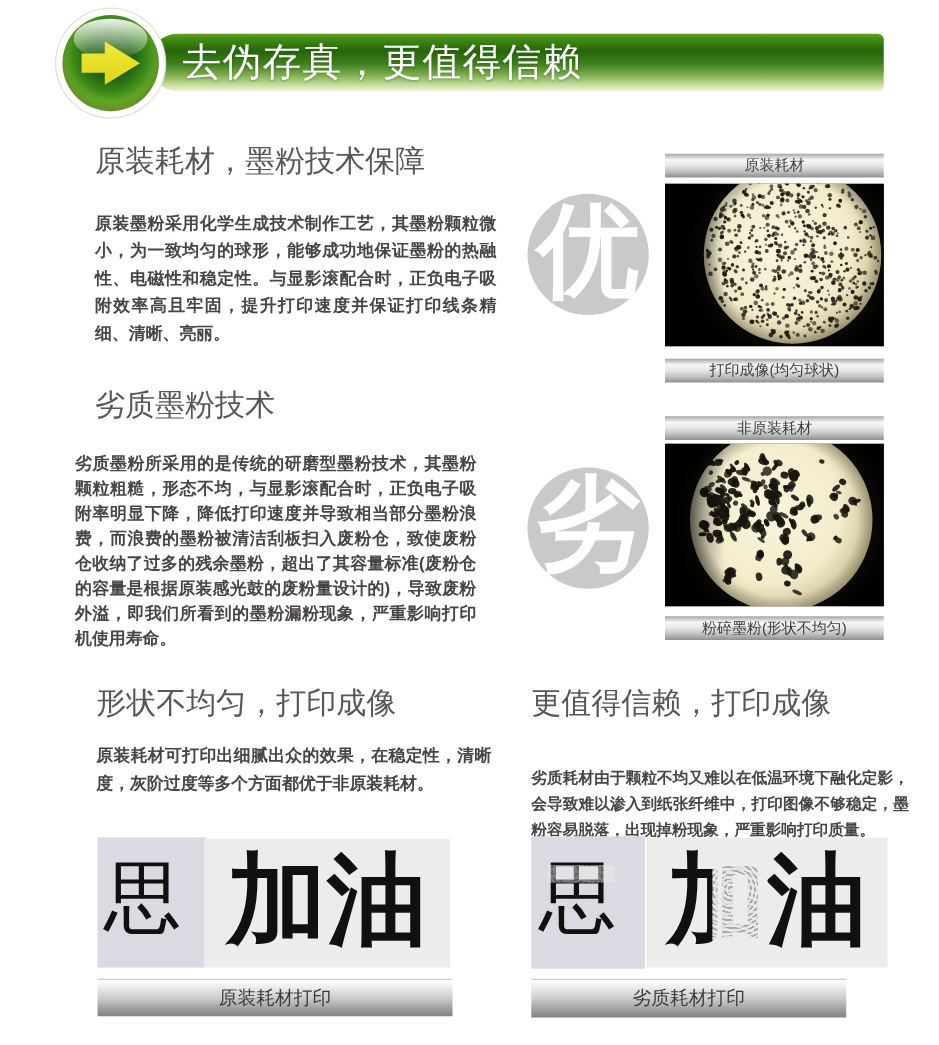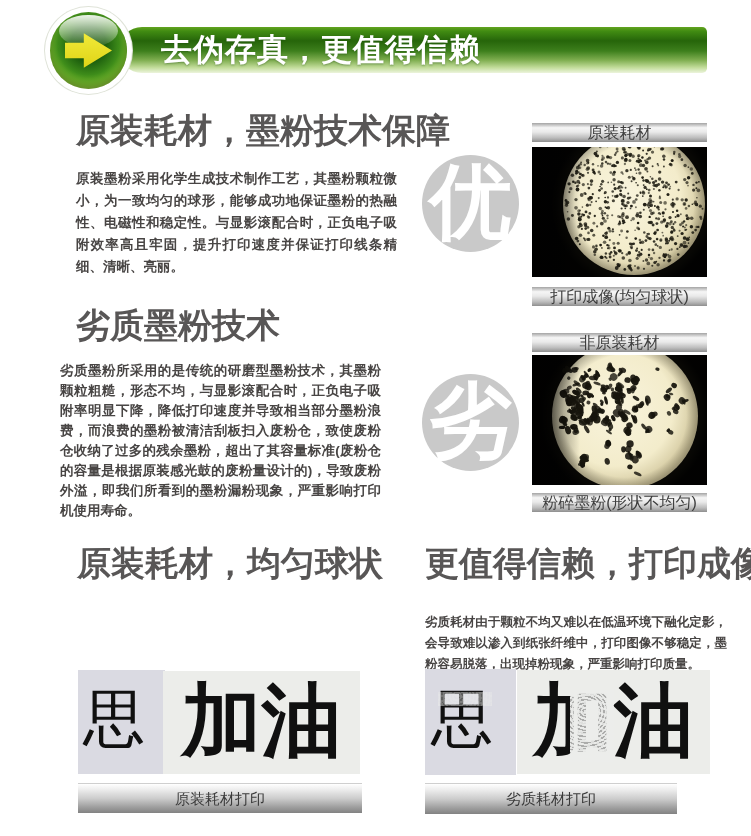--- a/index.html
+++ b/index.html
@@ -3,44 +3,44 @@
 <meta charset="utf-8">
 <style>
   html,body{margin:0;padding:0;background:#fff;}
   body{font-family:"Liberation Sans","DejaVu Sans",sans-serif;}
   #page{position:relative;width:751px;height:836px;background:#fff;overflow:hidden;}
 
   
   .banner{position:absolute;left:119px;top:27px;width:588px;height:46px;
     border-radius:24px 5px 5px 24px;
     background:linear-gradient(180deg,#63a41f 0%,#418c12 9%,#26650a 30%,#3d7f1c 52%,#7fae50 72%,#c2dc9a 88%,#ecf4dc 100%);}
-  .banner-title{position:absolute;left:42px;top:5px;font-size:31px;line-height:36px;font-weight:bold;
+  .banner-title{position:absolute;left:27px;top:5px;font-size:31px;line-height:36px;font-weight:normal;
     color:#fff;letter-spacing:1px;white-space:nowrap;text-shadow:0 1px 2px rgba(20,60,10,.35);}
 
   
   .orb{position:absolute;left:50px;top:12px;width:77px;height:77px;border-radius:50%;
     background:radial-gradient(circle at 50% 42%,#19560c 0%,#1d5f0e 30%,#3e8c1a 52%,#7fc230 70%,#a8d84e 80%,#3a7d15 92%,#123f06 100%);
     box-shadow:0 0 0 5px #fff,0 0 0 6px #dfe3d8,inset 0 -4px 7px rgba(0,0,0,.35);}
   .orb-gloss{position:absolute;left:12%;top:4%;width:76%;height:42%;border-radius:50%;
     background:linear-gradient(rgba(255,255,255,.9),rgba(255,255,255,.05));}
   .orb-arrow{position:absolute;left:15px;top:18px;width:47px;height:41px;
     background:linear-gradient(180deg,#f3ec3c,var(--arrow-yellow,#ddd214));
     clip-path:polygon(0 31%,40% 31%,40% 8%,100% 50%,40% 92%,40% 69%,0 69%);
     filter:drop-shadow(1px 2px 1px rgba(15,60,8,.55));}
 
   
-  .hd{position:absolute;font-size:34px;font-weight:bold;color:var(--heading-gray,#585656);
+  .hd{position:absolute;font-size:24px;font-weight:normal;color:var(--heading-gray,#585656);
     white-space:nowrap;line-height:28px;}
   .body-text{position:absolute;font-size:13.5px;line-height:22px;color:var(--body-gray,#484544);
     text-align:justify;font-weight:bold;}
   .lh20{line-height:20px;}
   .small-text{font-size:12.5px;line-height:21px;}
 
   
-  .mbar{position:absolute;left:532px;width:175px;height:19px;font-size:16px;line-height:19px;
+  .mbar{position:absolute;left:532px;width:175px;height:19px;font-size:12px;line-height:19px;
     text-align:center;color:#3d3d3d;
     background:linear-gradient(180deg,#a4a4a4 0%,var(--bar-light,#f6f6f6) 25%,#e9e9e9 48%,#bcbcbc 78%,var(--bar-dark,#8f8f8f) 100%);}
 
   
   .micro{position:absolute;left:532px;width:175px;height:130px;background:var(--micro-black,#0b0a06);}
   .micro svg{display:block;width:175px;height:130px;}
 
   
   .wmark{position:absolute;width:97px;height:97px;}
   .wmark .wc{position:absolute;left:0;top:0;width:100%;height:100%;border-radius:50%;
@@ -986,21 +986,22 @@
         <ellipse cx="73.2" cy="63.7" rx="2.02" ry="1.42" transform="rotate(18 71.3 64.9)" fill="#17150d" fill-opacity="0.97"></ellipse>
         <ellipse cx="85.8" cy="43.1" rx="3.84" ry="2.28" transform="rotate(38 86.0 40.8)" fill="#17150d" fill-opacity="0.91"></ellipse>
         <ellipse cx="88.1" cy="41.4" rx="3.35" ry="1.48" transform="rotate(31 86.0 40.8)" fill="#17150d" fill-opacity="0.83"></ellipse>
         <ellipse cx="87.4" cy="51.9" rx="3.10" ry="2.76" transform="rotate(14 85.2 50.4)" fill="#17150d" fill-opacity="0.82"></ellipse>
         <rect x="0" y="0" width="175" height="130" fill="url(#vgcoarse1)"></rect>
         <rect x="0" y="0" width="48" height="130" fill="url(#lgcoarse1)"></rect>
       </svg>
   </div>
   <div class="mbar" style="top:493px">粉碎墨粉(形状不均匀)</div>
 
-  <div class="hd" style="left:77px;top:549px">原装耗材，均匀球状</div>
+  <div class="hd" style="left:77px;top:549px">形状不均匀，打印成像</div>
+  <div class="body-text" style="left:77px;top:594px;width:316px">原装耗材可打印出细腻出众的效果，在稳定性，清晰度，灰阶过度等多个方面都优于非原装耗材。</div>
 
   <div class="hd" style="left:425px;top:549px">更值得信赖，打印成像</div>
   <div class="body-text small-text" style="left:425px;top:612px;width:302px">劣质耗材由于颗粒不均又难以在低温环境下融化定影，会导致难以渗入到纸张纤维中，打印图像不够稳定，墨粉容易脱落，出现掉粉现象，严重影响打印质量。</div>
 
   <div class="sample-block" style="left:78px;top:670px;width:82px;height:104px;background:var(--sample-lavender,#dadae2);font-size:62px;line-height:98px;padding-left:5px">思，</div>
   <div class="sample-block" style="left:163px;top:671px;width:197px;height:103px;background:var(--sample-gray,#ecedea);font-size:80px;line-height:101px;font-weight:bold;text-align:center">加油</div>
   <div class="sample-label" style="left:78px;top:783px;width:284px;height:29px;line-height:29px">原装耗材打印</div>
 
   <div class="sample-block" style="left:425px;top:669px;width:85px;height:106px;background:var(--sample-lavender,#dadae2);font-size:62px;line-height:100px;padding-left:6px">思，</div>
   <div class="degrade degrade-light" style="left:438px;top:692px;width:54px;height:14px"></div>

